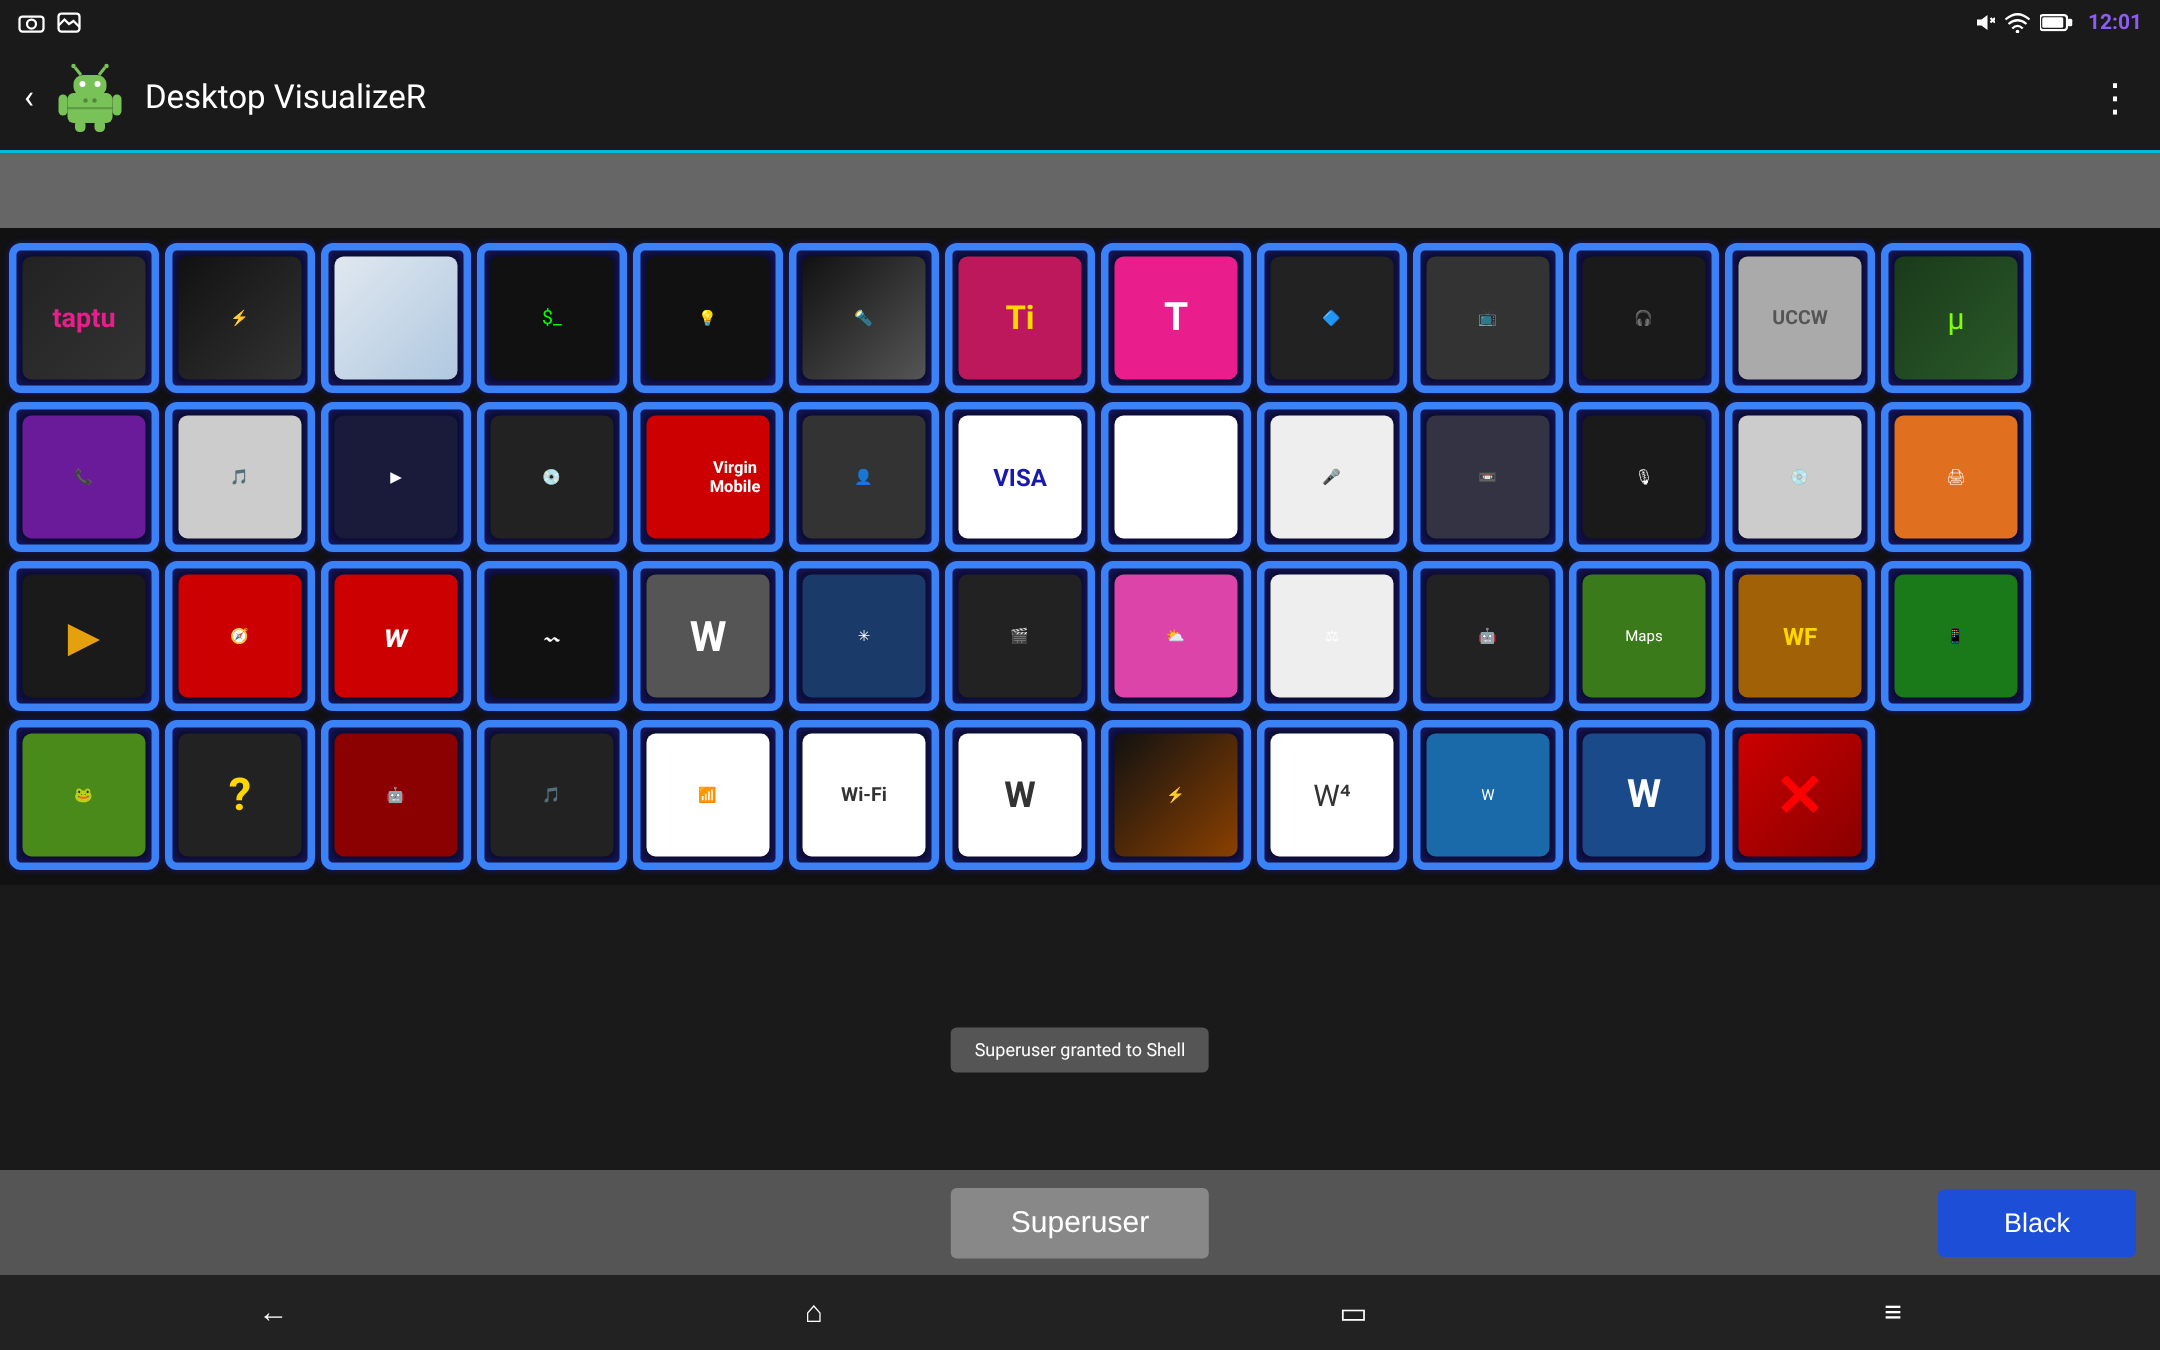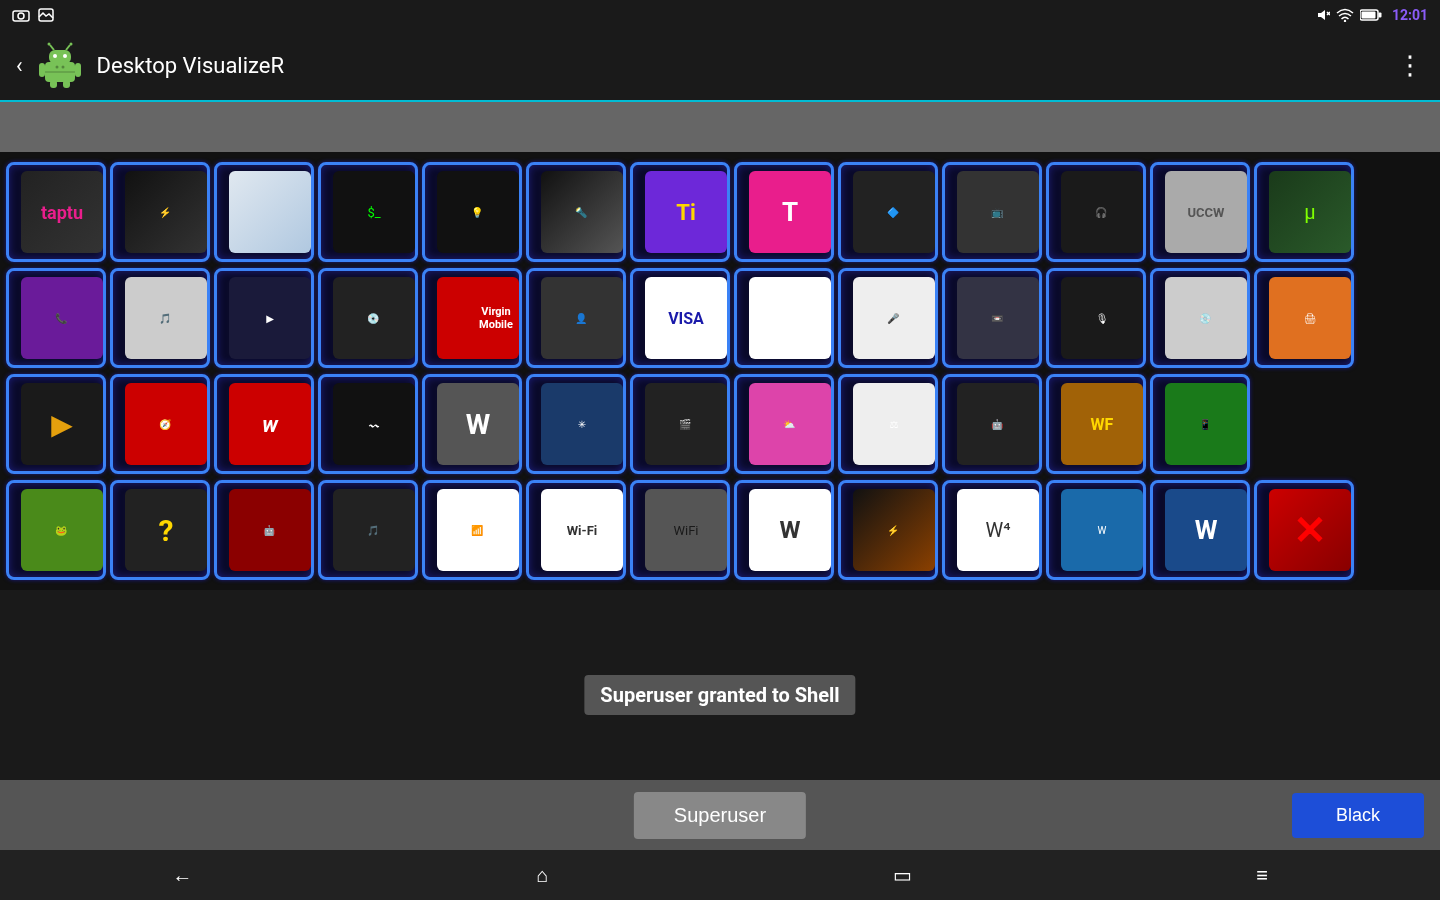--- a/index.html
+++ b/index.html
@@ -86,26 +86,26 @@
     
     .app-row {
       display: flex;
       gap: 4px;
       justify-content: flex-start;
     }
 
     .app-icon-wrapper {
       width: 100px;
       height: 100px;
-      border: 3px solid #3b82f6;
+      border: 5px solid #3b82f6;
       border-radius: 8px;
       background: #0a0a2a;
       display: flex;
       align-items: center;
-      justify-content: flex-end;
+      justify-content: center;
       cursor: pointer;
       position: relative;
       overflow: hidden;
       box-shadow: inset 0 0 8px rgba(50,50,200,0.5), 0 0 4px rgba(30,30,180,0.7);
       flex-shrink: 0;
     }
 
     .app-icon-inner {
       width: 82px;
       height: 82px;
@@ -121,24 +121,23 @@
     
     #tooltip {
       position: absolute;
       bottom: 185px;
       left: 50%;
       transform: translateX(-50%);
       background: #555;
       color: white;
       padding: 8px 16px;
       border-radius: 4px;
-      font-size: 20px;
+      font-size: 12px;
       white-space: nowrap;
       z-index: 10;
-      font-weight: bold;
     }
 
     
     #bottom-bar {
       position: absolute;
       bottom: 50px;
       left: 0;
       right: 0;
       height: 70px;
       background: #555;
@@ -190,21 +189,21 @@
       border: none;
     }
 
     
     .icon-taptu { background: linear-gradient(135deg,#222,#333); color: #e91e8c; font-weight:bold; font-size:18px; }
     .icon-bolt { background: linear-gradient(135deg,#111,#333); }
     .icon-note { background: linear-gradient(135deg,#e0e8f0,#b0c8e0); }
     .icon-terminal { background: #111; color: #0f0; font-size: 13px; }
     .icon-bulb { background: #111; }
     .icon-flashlight { background: linear-gradient(135deg,#111,#555); }
-    .icon-titanium { background: #6d28d9; color: #ffd700; font-size: 22px; font-weight: bold; }
+    .icon-titanium { background: #be185d; color: #ffd700; font-size: 22px; font-weight: bold; }
     .icon-typora { background: #e91e8c; color: white; font-size: 26px; font-weight: bold; }
     .icon-squares { background: #222; }
     .icon-tv { background: #333; }
     .icon-headphones { background: #1a1a1a; }
     .icon-uccw { background: #aaa; color: #555; font-weight: bold; font-size: 13px; }
     .icon-utorrent { background: linear-gradient(135deg,#1a3a1a,#2a5a2a); color: #7fff00; font-size: 20px; }
 
     .icon-phone { background: #6a1b9a; }
     .icon-music { background: #ccc; }
     .icon-video { background: #1a1a3a; }
@@ -431,20 +430,23 @@
       <div class="app-icon-wrapper">
         <div class="app-icon-inner icon-weather">⛅</div>
       </div>
       <div class="app-icon-wrapper">
         <div class="app-icon-inner icon-libra">⚖</div>
       </div>
       <div class="app-icon-wrapper">
         <div class="app-icon-inner icon-robot">🤖</div>
       </div>
       <div class="app-icon-wrapper">
+        <div class="app-icon-inner icon-maps">Maps</div>
+      </div>
+      <div class="app-icon-wrapper">
         <div class="app-icon-inner icon-wf">WF</div>
       </div>
       <div class="app-icon-wrapper">
         <div class="app-icon-inner icon-whatsapp">📱</div>
       </div>
     </div>
     <div class="app-row">
       <div class="app-icon-wrapper">
         <div class="app-icon-inner icon-frog">🐸</div>
       </div>
@@ -455,23 +457,20 @@
         <div class="app-icon-inner icon-android">🤖</div>
       </div>
       <div class="app-icon-wrapper">
         <div class="app-icon-inner icon-wifi-music">🎵</div>
       </div>
       <div class="app-icon-wrapper">
         <div class="app-icon-inner icon-wifi-blue">📶</div>
       </div>
       <div class="app-icon-wrapper">
         <div class="app-icon-inner icon-wifi-fi">Wi-Fi</div>
-      </div>
-      <div class="app-icon-wrapper">
-        <div class="app-icon-inner icon-wifi-android">WiFi</div>
       </div>
       <div class="app-icon-wrapper">
         <div class="app-icon-inner icon-wikipedia">W</div>
       </div>
       <div class="app-icon-wrapper">
         <div class="app-icon-inner icon-winamp">⚡</div>
       </div>
       <div class="app-icon-wrapper">
         <div class="app-icon-inner icon-w4">W⁴</div>
       </div>

